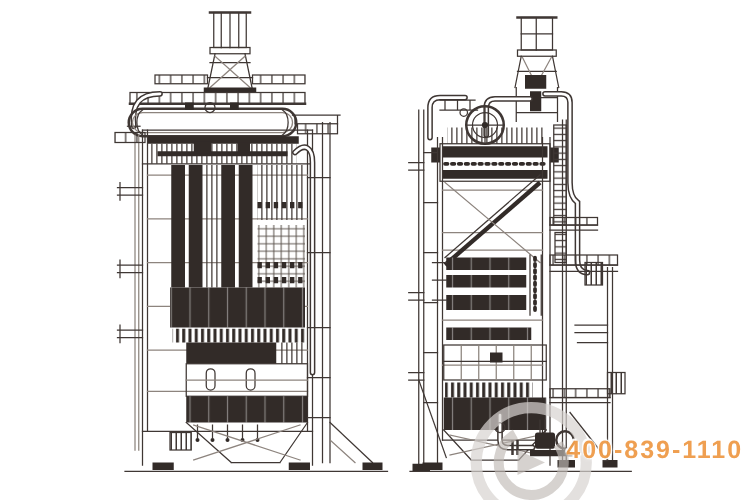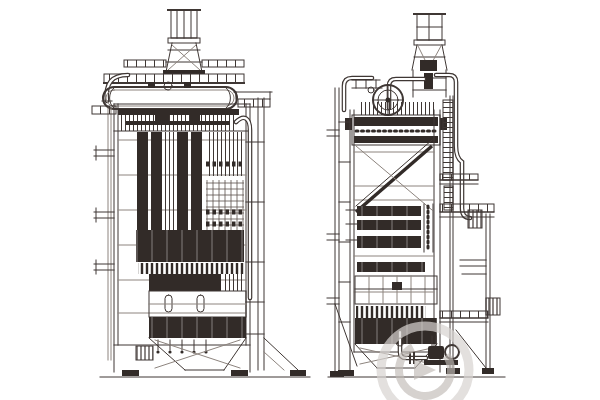--- a/index.html
+++ b/index.html
@@ -303,14 +303,15 @@
 
   <div class="wm-logo">
     <svg width="120" height="120" viewBox="0 0 120 120">
       <circle cx="57" cy="54" r="44" fill="none" stroke="#d7d3d0" stroke-width="9" opacity="0.7"></circle>
       <circle cx="57" cy="54" r="26" fill="none" stroke="#c0bab5" stroke-width="8" stroke-dasharray="125 40" transform="rotate(-35 57 54)" opacity="0.65"></circle>
       <polygon points="46,44 68,54 46,64" fill="#c0bab5" opacity="0.65"></polygon>
     </svg>
   </div>
 
 
+  <div class="wm-phone">400-839-1110</div>
 
 </div>
 
 </body></html>

